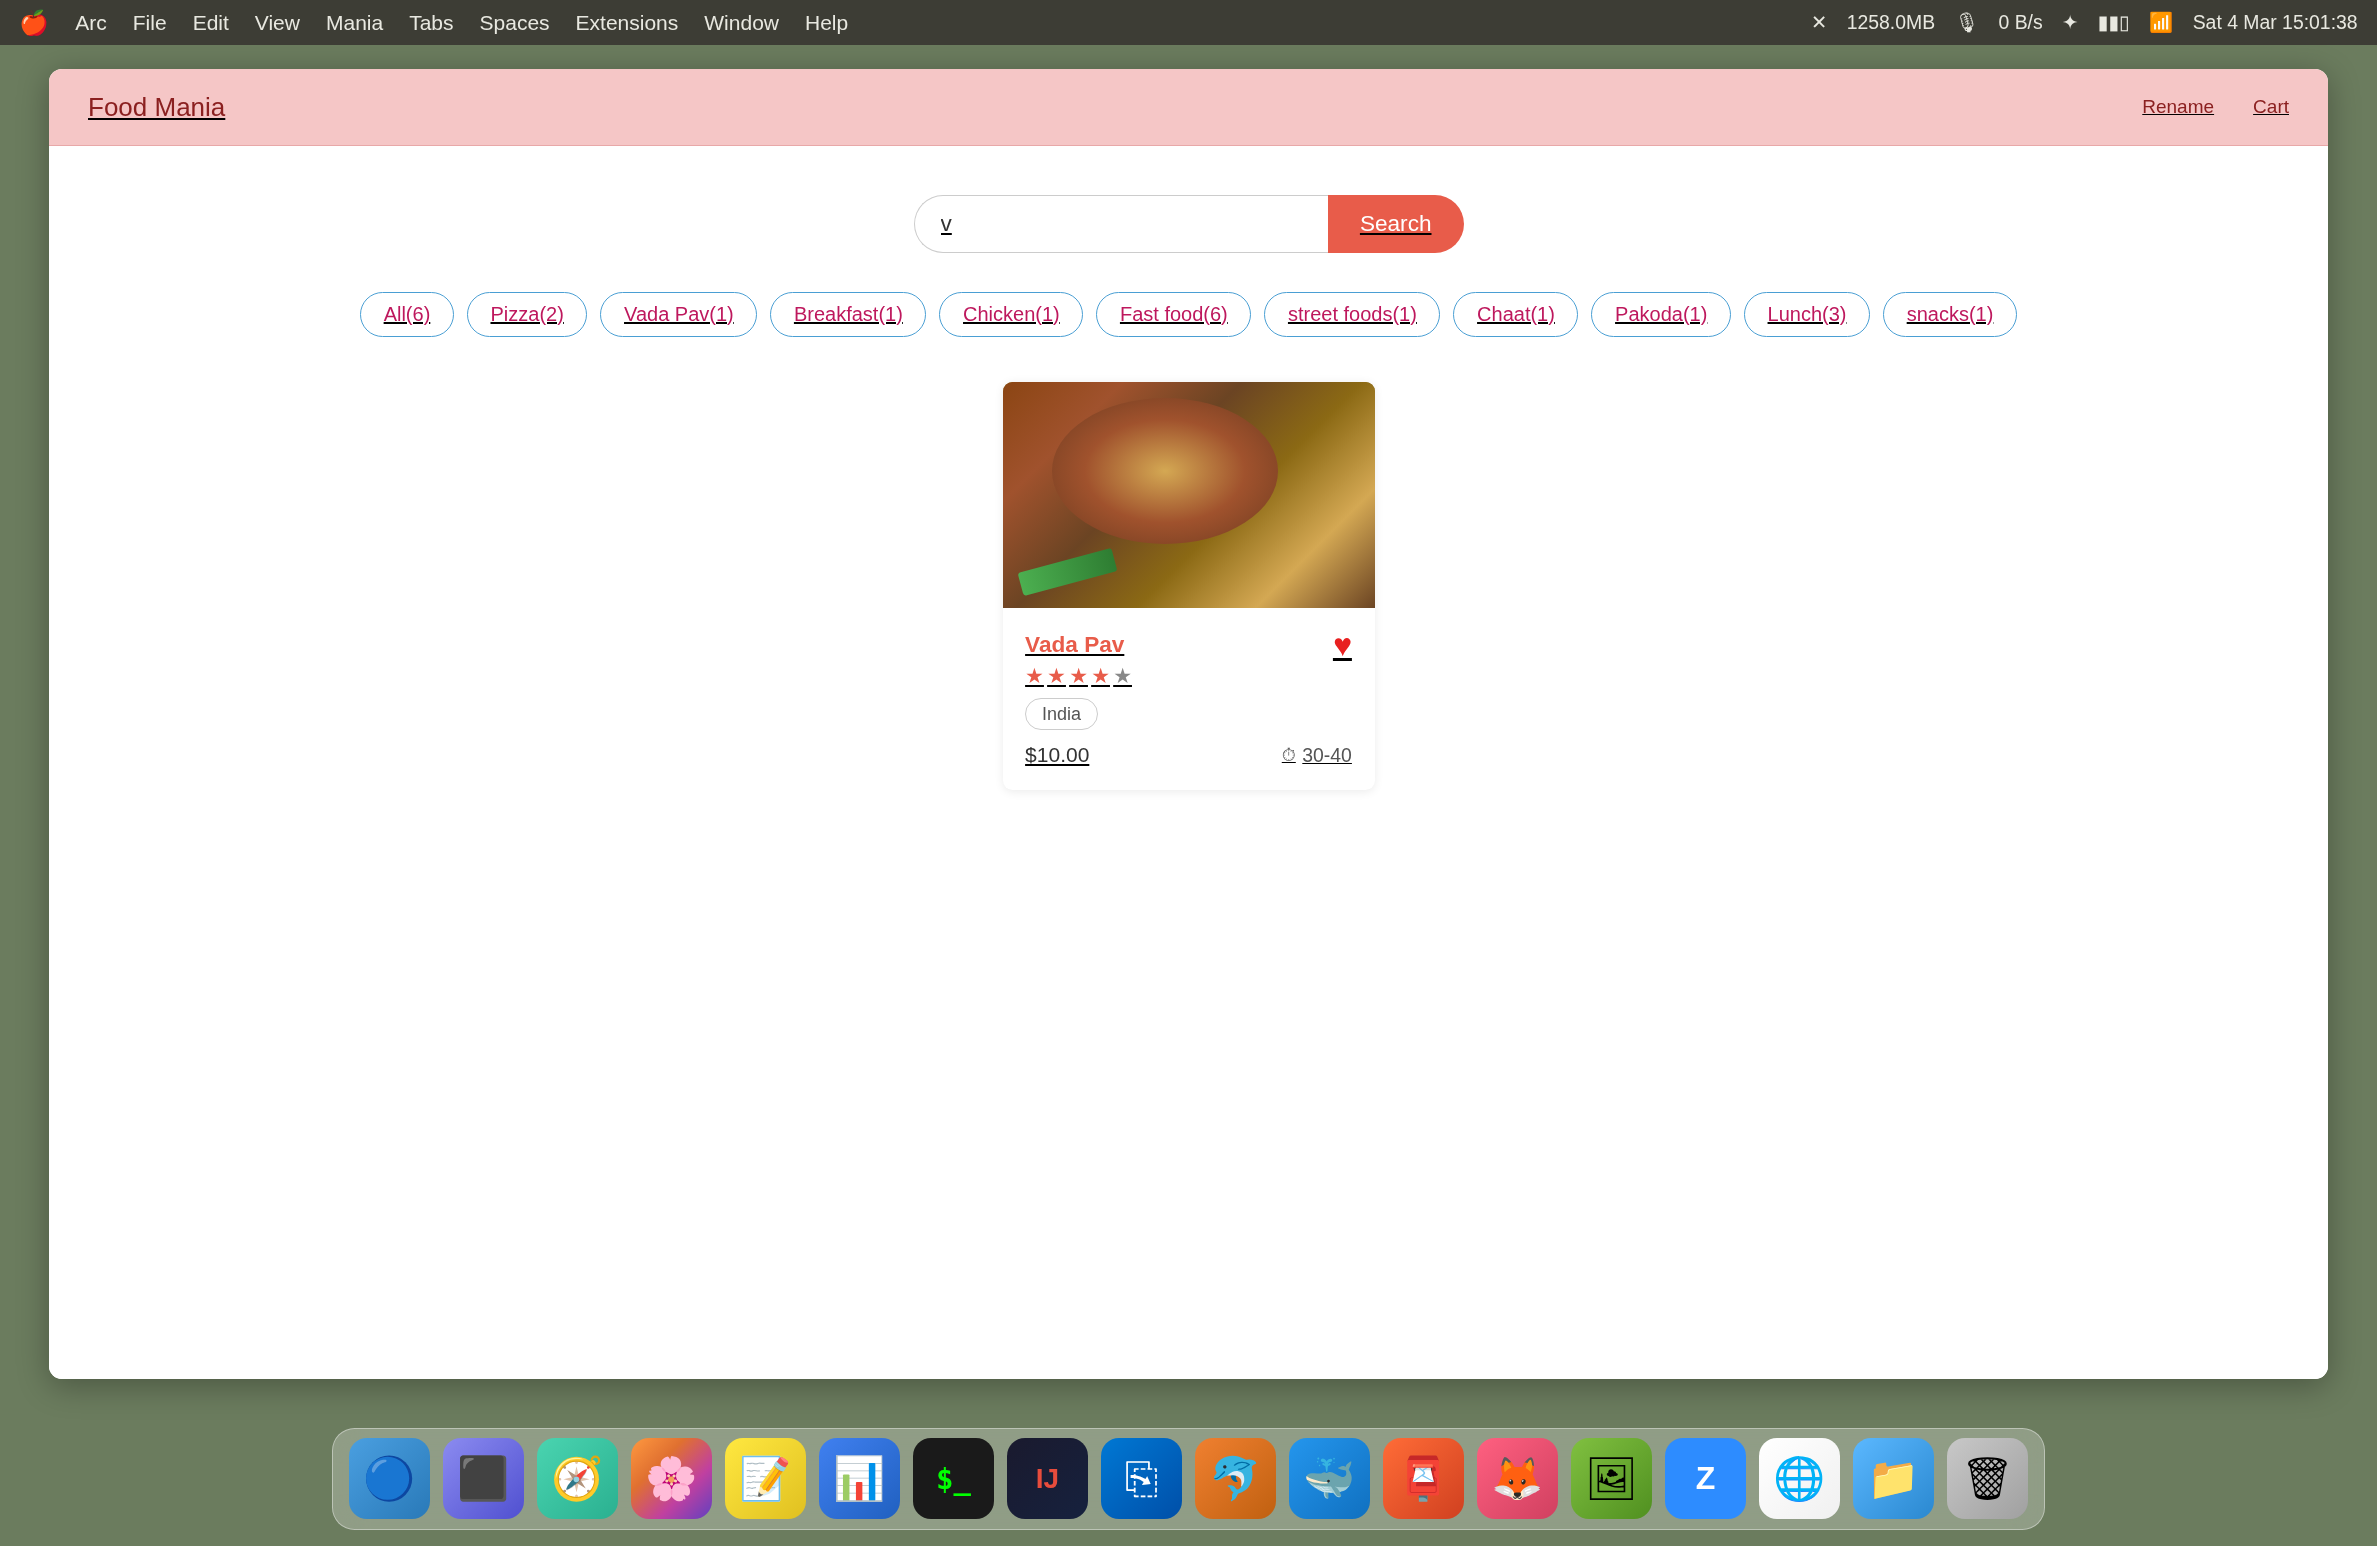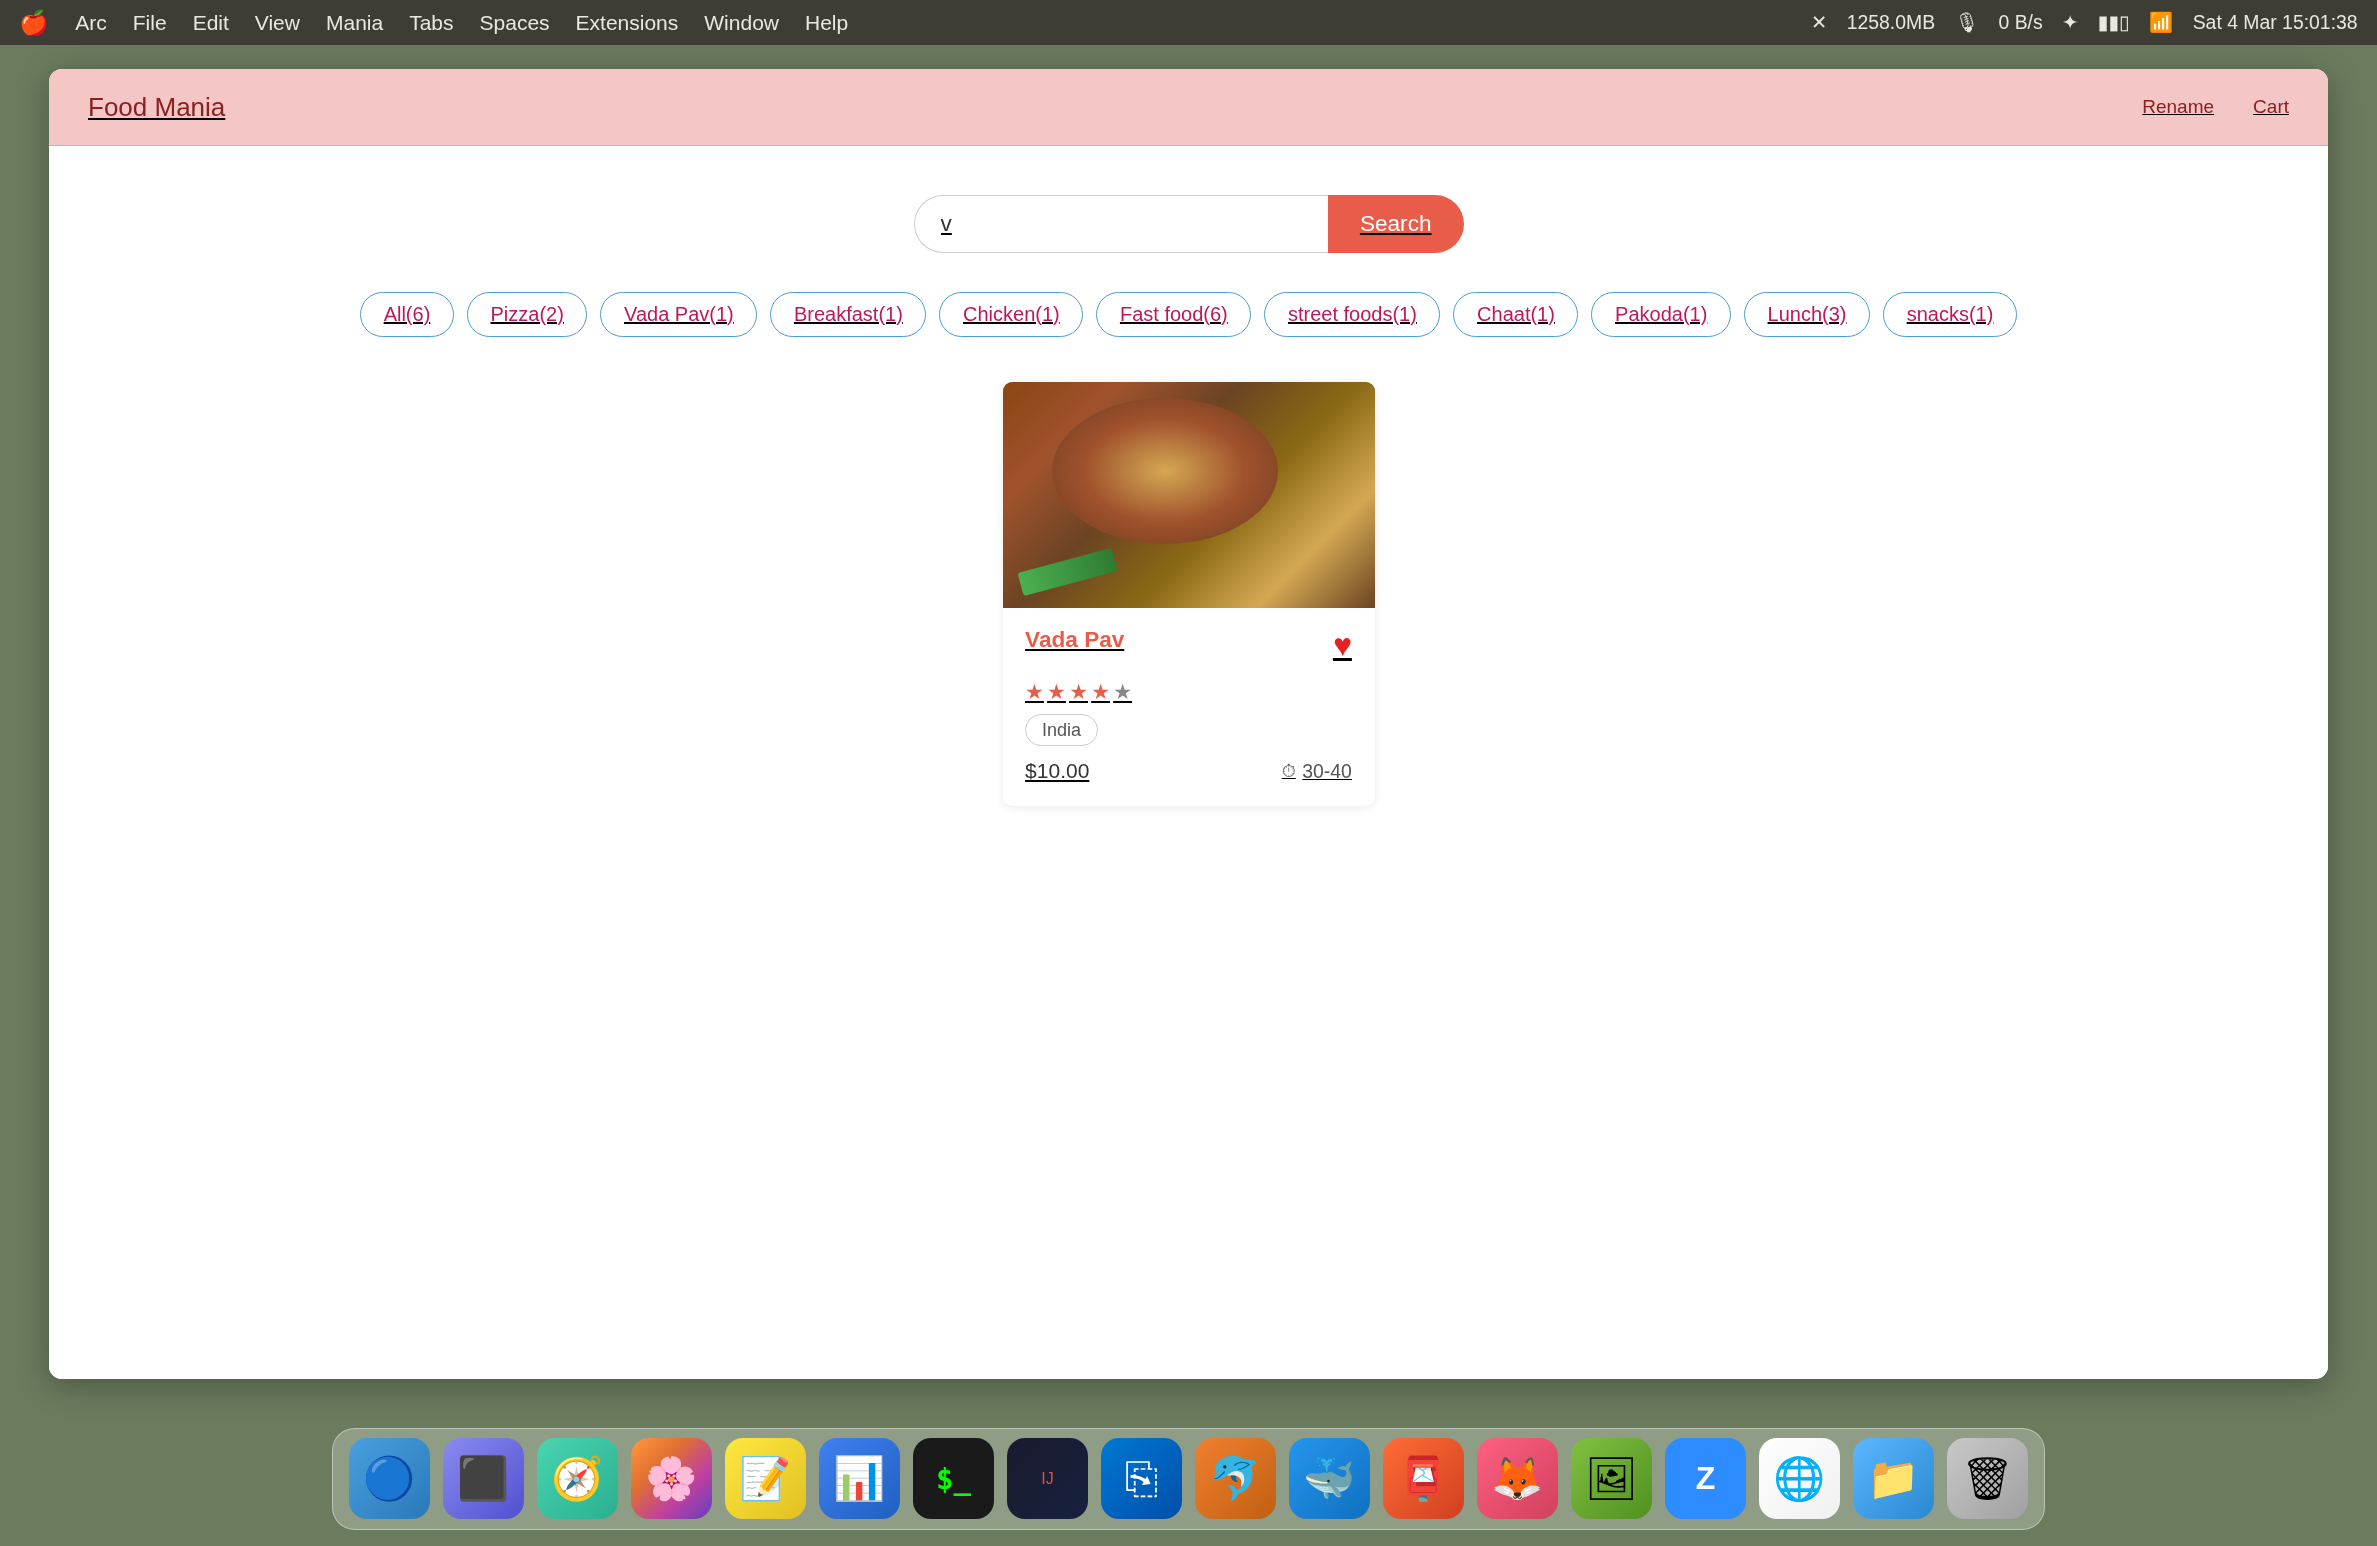--- a/index.html
+++ b/index.html
@@ -184,21 +184,22 @@
       border-radius: 3.2px;
       transform: rotate(-15deg);
     }
 
     .food-card-body {
       padding: 19.4px 22.6px 22.6px;
     }
     .food-card-title-row {
       display: flex;
       justify-content: space-between;
-      margin-bottom: 16px;
+      align-items: center;
+      margin-bottom: 0;
     }
     .food-card-title {
       font-size: 22.6px;
       color: #e85c4a;
       font-weight: 600;
     }
     .heart-icon {
       font-size: 32px;
       color: #e82020;
       cursor: pointer;
@@ -405,21 +406,21 @@
     <div class="dock-icon dock-icon-notes" title="Notes">
       <span style="font-size:42px;">📝</span>
     </div>
     <div class="dock-icon dock-icon-keynote" title="Keynote">
       <span style="font-size:42px;">📊</span>
     </div>
     <div class="dock-icon dock-icon-terminal" title="Terminal">
       <span style="font-size:29px; color:#00ff00; font-family:monospace; font-weight:bold;">$_</span>
     </div>
     <div class="dock-icon dock-icon-intellij" title="IntelliJ IDEA">
-      <span style="font-size:16px; color:#E74C3C; font-weight:normal;">IJ</span>
+      <span style="font-size:28px; color:#E74C3C; font-weight:bold;">IJ</span>
     </div>
     <div class="dock-icon dock-icon-vscode" title="VS Code">
       <span style="font-size:42px; color:#fff;">⎘</span>
     </div>
     <div class="dock-icon dock-icon-mysql" title="MySQL">
       <span style="font-size:42px;">🐬</span>
     </div>
     <div class="dock-icon dock-icon-docker" title="Docker">
       <span style="font-size:42px;">🐳</span>
     </div>

